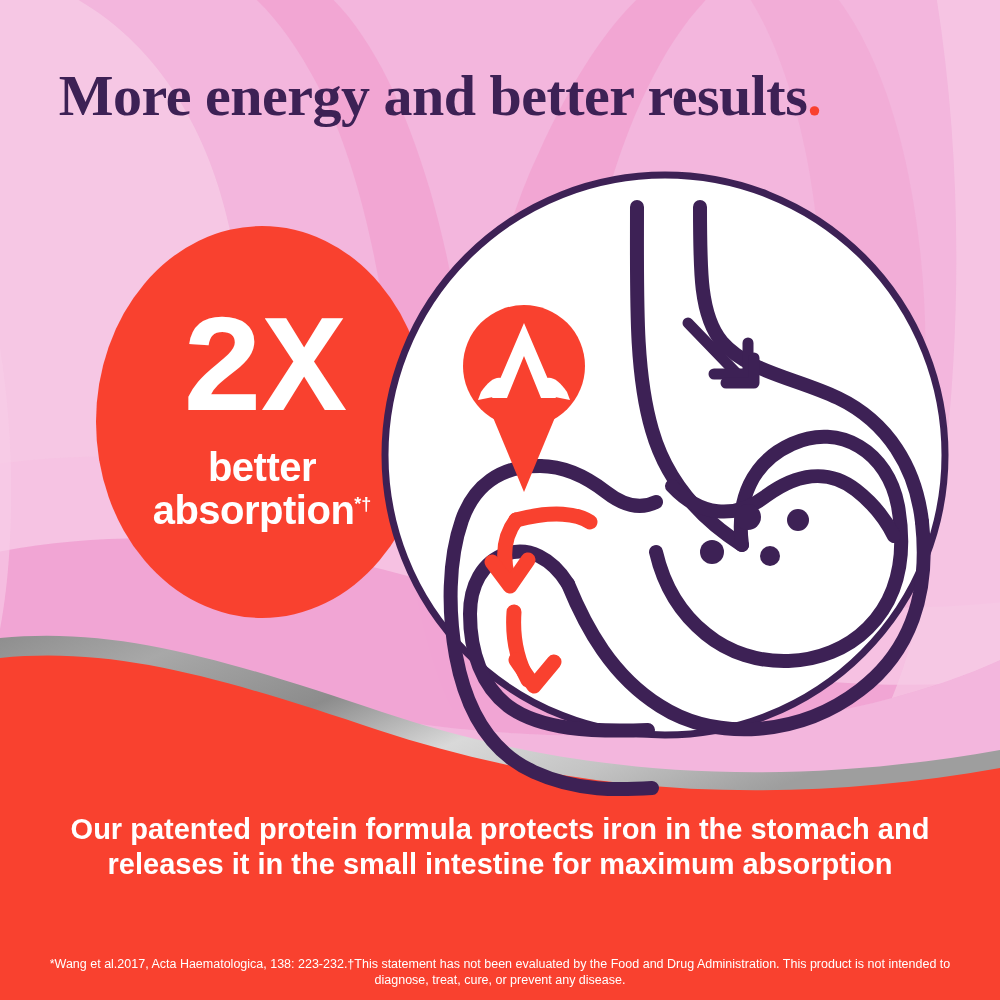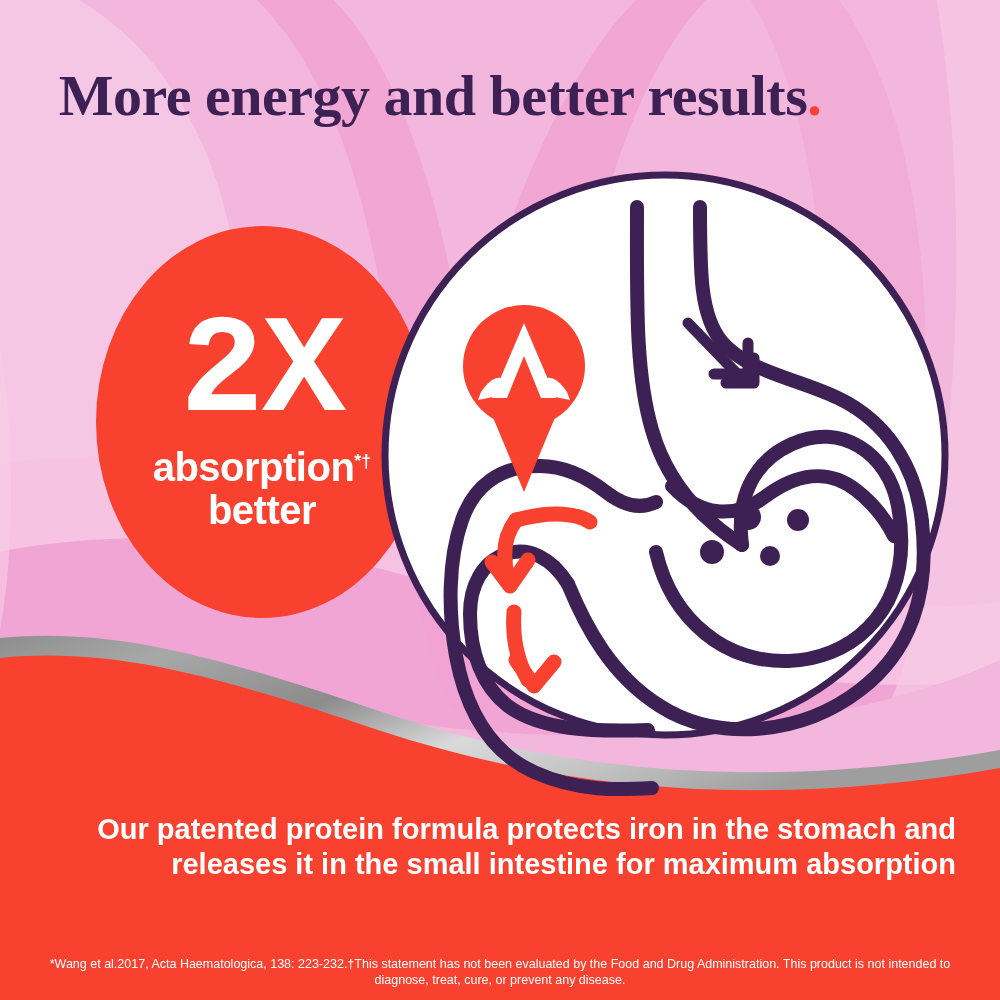--- a/index.html
+++ b/index.html
@@ -69,21 +69,21 @@
     font-size:18px;
     vertical-align:super;
     letter-spacing:0;
   }
 
   
   #bottom-copy {
     position:absolute;
     left:44px; top:812px;
     width:912px;
-    text-align:right;
+    text-align:center;
     font-family:"Liberation Sans", sans-serif;
     font-weight:700;
     font-size:29px;
     line-height:1.2;
     color:#FFFFFF;
     z-index:40;
   }
   #footnote {
     position:absolute;
     left:34px; top:957px;
@@ -143,24 +143,24 @@
     </g>
 
     <path d="M0,648 C120,636 230,672 380,722 C560,782 760,802 1000,760 L1000,1000 L0,1000 Z" fill="#F9412F"></path>
 
     <path d="M0,638 C120,626 232,662 382,712 C562,772 762,792 1000,750
              L1000,768 C762,810 560,790 378,730 C228,680 118,646 0,658 Z" fill="url(#silverGrad)"></path>
   </svg>
 
   <div id="badge">
     <div id="badge-multiplier">2X</div>
+    <div class="badge-sub">better</div>
     <div class="badge-sub">
       <span>absorption</span><sup>*†</sup>
     </div>
-    <div class="badge-sub">better</div>
   </div>
 
   <svg class="layer" viewBox="0 0 1000 1000" style="z-index:30;">
 
     <circle cx="665" cy="455" r="280" fill="#FFFFFF" stroke="#3D2155" stroke-width="7"></circle>
 
     <g fill="none" stroke="#3D2155" stroke-width="14" stroke-linecap="round" stroke-linejoin="round">
 
       <path d="M637,207 C637,300 635,372 652,430 C668,486 706,522 742,545"></path>
 

